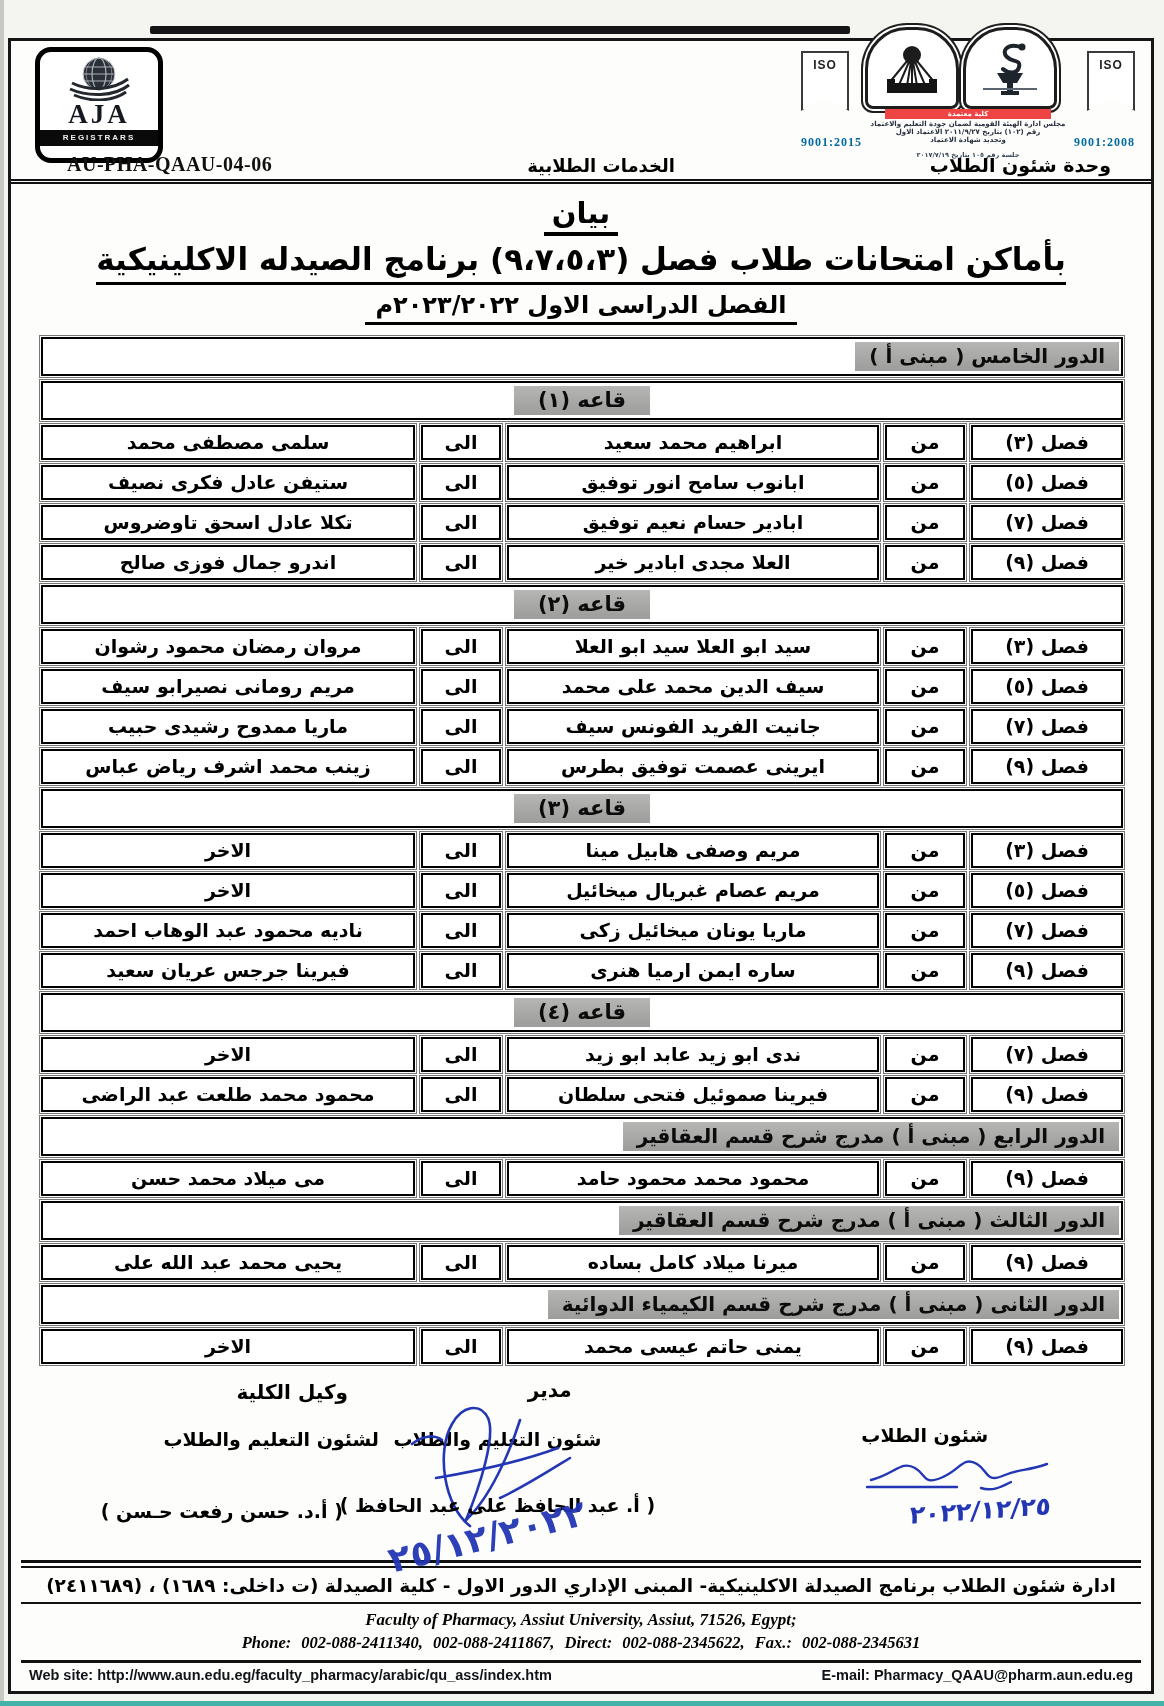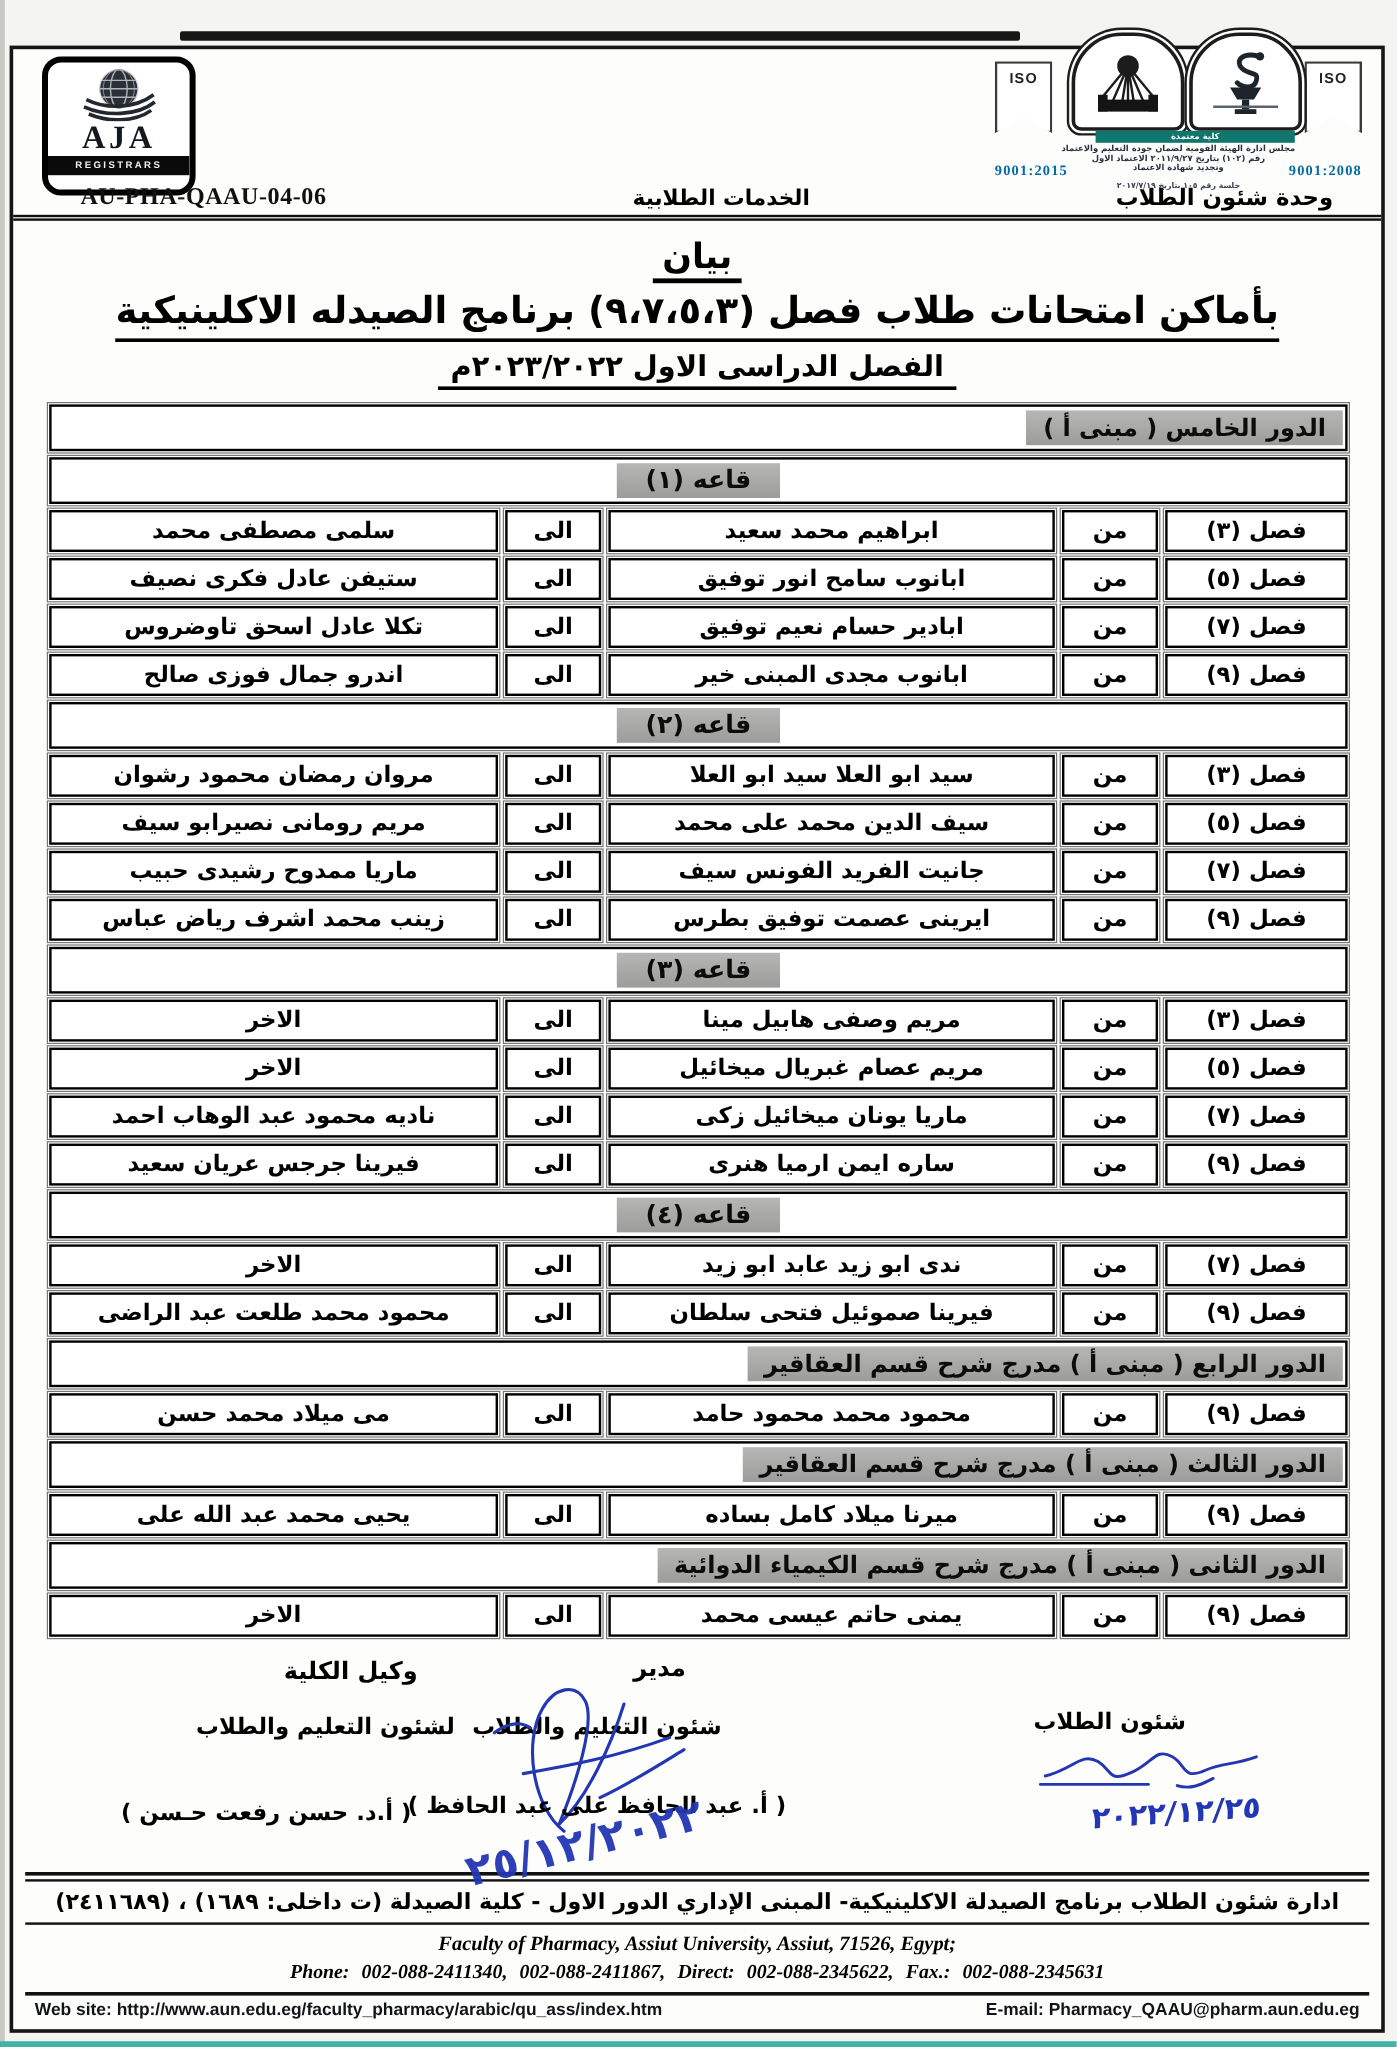--- a/index.html
+++ b/index.html
@@ -6,28 +6,28 @@
   body{background:#ececea;font-family:"DejaVu Sans",sans-serif;}
   .page{position:relative;width:1164px;height:1706px;background:#f4f4f1;overflow:hidden;margin:0 auto;}
   .top-artifact{position:absolute;left:150px;top:26px;width:700px;height:8px;background:#151515;border-radius:2px;}
   .sheet{position:absolute;left:8px;top:38px;right:10px;bottom:12px;border:3px solid #161616;background:#fdfdfb;}
   
   .header{position:relative;height:150px;}
   .aja{position:absolute;left:24px;top:6px;width:118px;height:106px;border:5px solid #000;border-radius:16px;background:#fff;overflow:hidden;text-align:center;}
   .aja svg{display:block;margin:3px auto 0;}
   .aja-text{font-family:"Liberation Serif",serif;font-size:27px;font-weight:bold;color:#15181f;letter-spacing:3px;line-height:1;}
   .aja-band{background:#0a0a0a;color:#f0f0f0;font-size:8px;font-weight:bold;letter-spacing:2px;margin-top:2px;padding:3px 0 4px;font-family:"Liberation Sans",sans-serif;}
-  .iso{position:absolute;right:16px;top:-14px;width:306px;height:126px;direction:ltr;}
+  .iso{position:absolute;right:16px;top:-14px;width:334px;height:126px;direction:ltr;}
   .rib{position:absolute;top:24px;width:48px;height:60px;border:2px solid #3a3a3a;background:#fff;font:bold 12px "Liberation Sans",sans-serif;text-align:center;padding-top:5px;box-sizing:border-box;clip-path:polygon(0 0,100% 0,100% 100%,50% 76%,0 100%);color:#222;letter-spacing:1px;}
   .rib-l{left:0;}
   .rib-r{right:0;}
   .badge{position:absolute;top:0;width:88px;height:76px;border:3px solid #1d1d1d;border-radius:42px 42px 8px 8px;background:#fff;box-shadow:0 0 0 2px #fff,0 0 0 4px #1d1d1d;display:flex;align-items:center;justify-content:center;}
   .badge-univ{left:64px;}
   .badge-pharm{left:162px;}
-  .stamp-banner{position:absolute;top:82px;left:84px;width:166px;background:#0f766e;color:#fff;font-size:7px;font-weight:bold;text-align:center;direction:rtl;padding:1px 0;}
+  .stamp-banner{position:absolute;top:82px;left:84px;width:166px;background:#ef4444;color:#fff;font-size:7px;font-weight:bold;text-align:center;direction:rtl;padding:1px 0;}
   .stamp-l{position:absolute;left:40px;right:40px;text-align:center;font-size:7px;font-weight:bold;color:#283040;direction:rtl;white-space:nowrap;overflow:hidden;}
   .l1{top:93px;}
   .l2{top:101px;}
   .l3{top:109px;}
   .l4{top:124px;left:92px;right:92px;font-size:6.5px;color:#3a4458;}
   .cert{position:absolute;top:108px;font:bold 12px "Liberation Serif",serif;letter-spacing:1px;color:#0369a1;}
   .cert-l{left:0;}
   .cert-r{right:0;}
   .band{position:absolute;left:0;right:0;top:112px;display:flex;justify-content:space-between;align-items:flex-end;padding:0 40px 3px 56px;border-bottom:5px double #111;font-weight:bold;}
   .band .unit{font-size:19px;}
@@ -175,21 +175,21 @@
         <div class="t-row">
     <div class="cell c-class">فصل (٧)</div>
     <div class="cell c-min">من</div>
     <div class="cell c-from">ابادير حسام نعيم توفيق</div>
     <div class="cell c-ila">الى</div>
     <div class="cell c-to">تكلا عادل اسحق تاوضروس</div>
   </div>
         <div class="t-row">
     <div class="cell c-class">فصل (٩)</div>
     <div class="cell c-min">من</div>
-    <div class="cell c-from">ابانوب مجدى المبنى خير</div>
+    <div class="cell c-from">العلا مجدى ابادير خير</div>
     <div class="cell c-ila">الى</div>
     <div class="cell c-to">اندرو جمال فوزى صالح</div>
   </div>
         <div class="t-hall">
     <span class="hl">قاعه (٢)</span>
   </div>
         <div class="t-row">
     <div class="cell c-class">فصل (٣)</div>
     <div class="cell c-min">من</div>
     <div class="cell c-from">سيد ابو العلا سيد ابو العلا</div>

